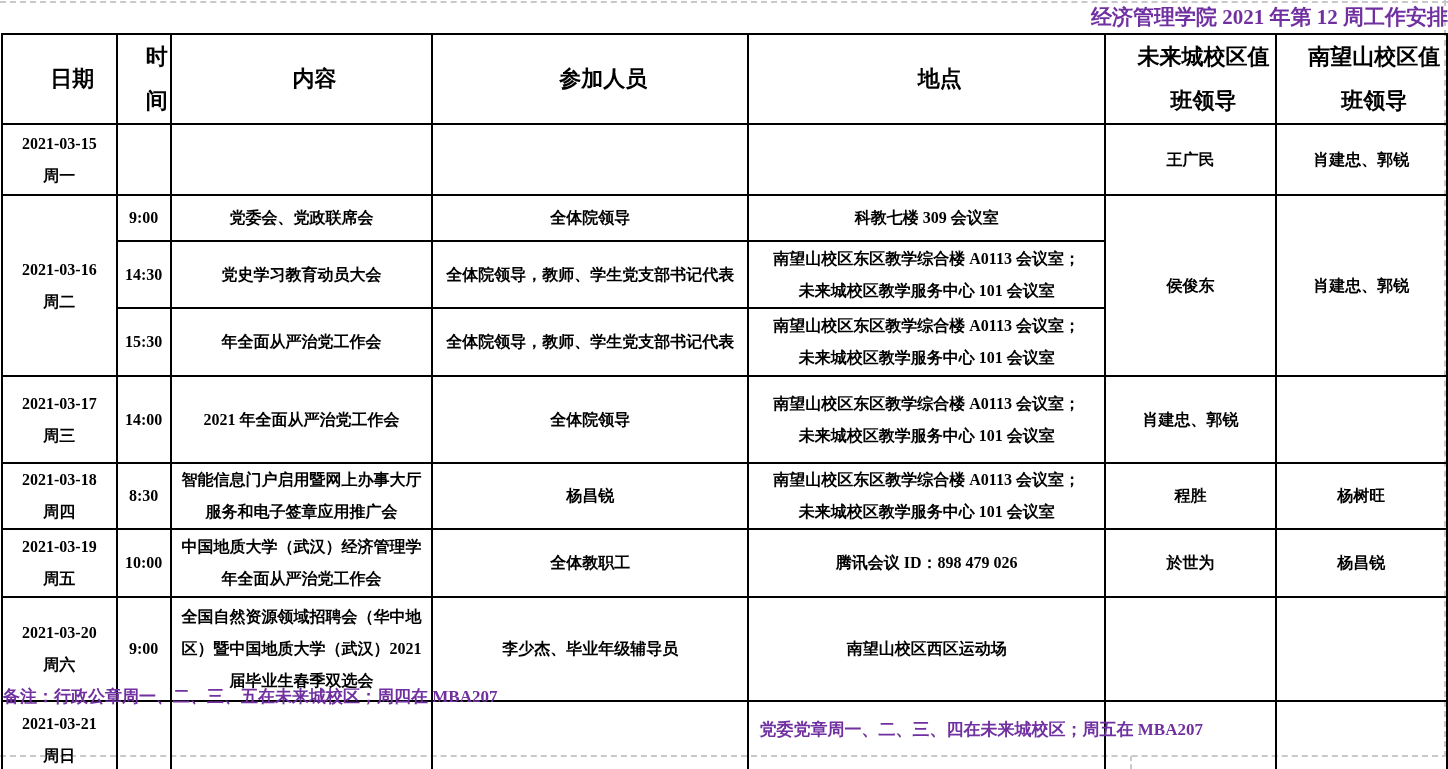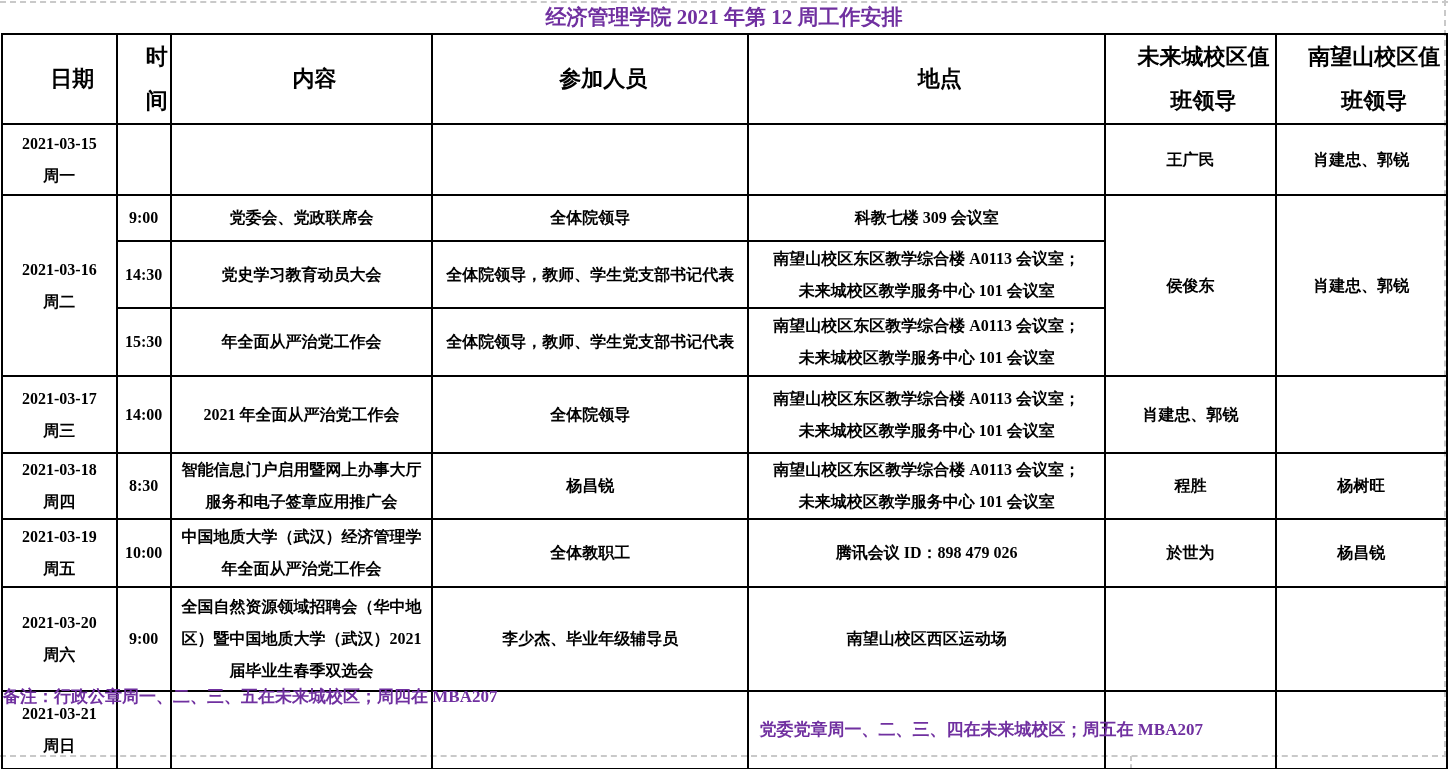--- a/index.html
+++ b/index.html
@@ -5,21 +5,21 @@
   html,body{margin:0;padding:0;background:#ffffff;}
   .sheet{
     position:relative;
     width:1448px;height:769px;
     background:#ffffff;
     font-family:"Liberation Serif","DejaVu Serif",serif;
     overflow:hidden;
   }
   .sheet-title{
     position:absolute;top:0;left:0;width:1448px;height:33px;
-    line-height:34px;text-align:center;
+    line-height:34px;text-align:right;
     font-size:21px;font-weight:bold;color:#7030A0;
   }
   table.schedule{
     position:absolute;top:33px;left:1px;
     border-collapse:collapse;table-layout:fixed;
   }
   table.schedule td,table.schedule th{
     border:2px solid #000000;
     text-align:center;vertical-align:middle;
     font-size:16px;font-weight:bold;color:#000000;
@@ -103,21 +103,21 @@
 未来城校区教学服务中心 101 会议室</td>
     </tr>
     <tr style="height:68px">
       <td>15:30</td>
       <td>年全面从严治党工作会</td>
       <td>全体院领导，教师、学生党支部书记代表</td>
       <td>南望山校区东区教学综合楼 A0113 会议室；
 未来城校区教学服务中心 101 会议室</td>
     </tr>
 
-    <tr style="height:77px">
+    <tr style="height:87px">
       <td>2021-03-17
 周三</td>
       <td>14:00</td>
       <td>2021 年全面从严治党工作会</td>
       <td>全体院领导</td>
       <td>南望山校区东区教学综合楼 A0113 会议室；
 未来城校区教学服务中心 101 会议室</td>
       <td>肖建忠、郭锐</td>
       <td></td>
     </tr>

